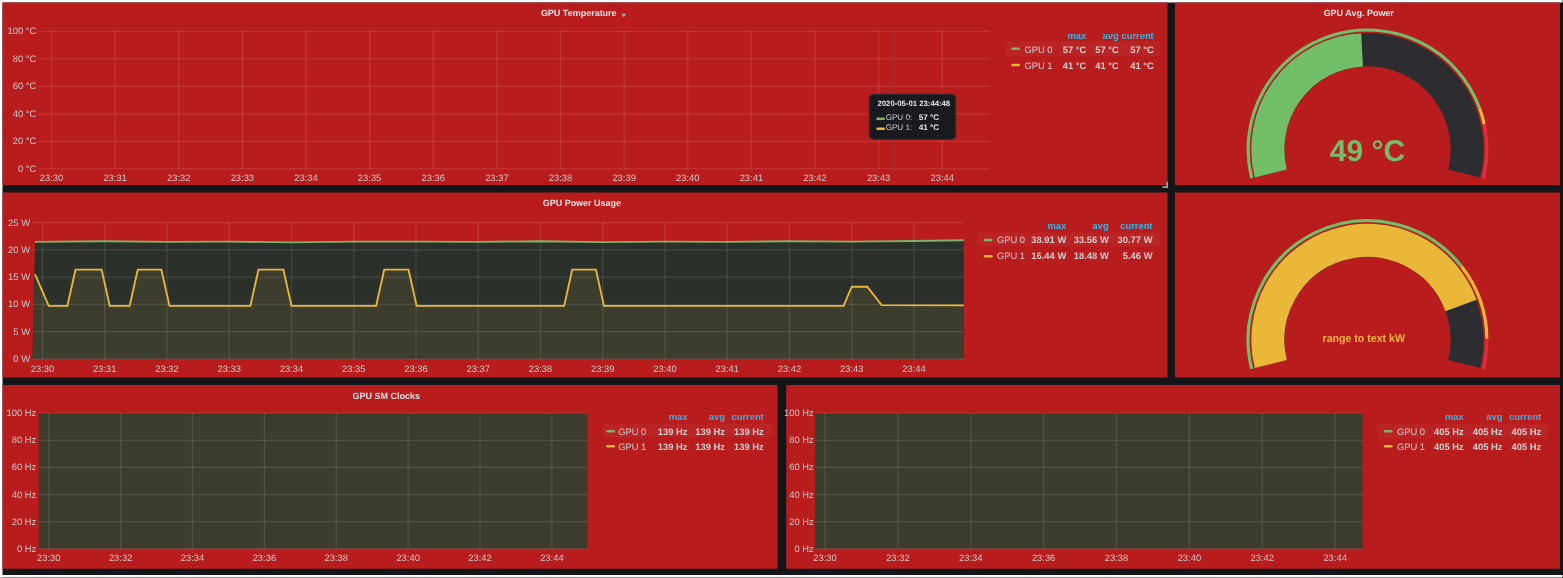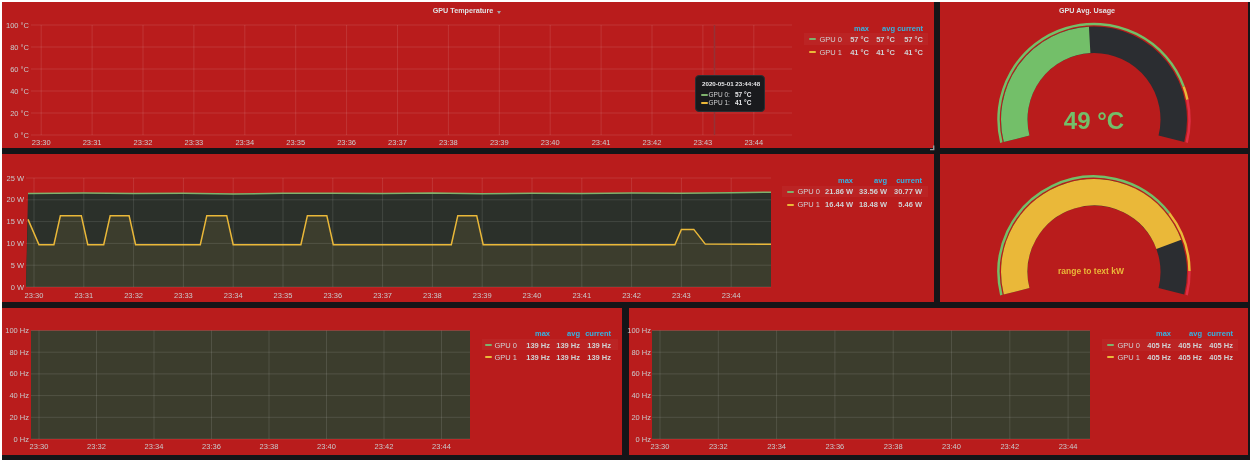--- a/index.html
+++ b/index.html
@@ -86,31 +86,32 @@
 <div class="leg" style="left:819.5px;top:33.5px">GPU 0</div>
 <div class="leg val" style="left:825px;top:33.5px;width:44px">57 °C</div>
 <div class="leg val" style="left:851px;top:33.5px;width:44px">57 °C</div>
 <div class="leg val" style="left:879px;top:33.5px;width:44px">57 °C</div>
 <div class="dash" style="left:809px;top:51.0px;background:#eab839"></div>
 <div class="leg" style="left:819.5px;top:46.5px">GPU 1</div>
 <div class="leg val" style="left:825px;top:46.5px;width:44px">41 °C</div>
 <div class="leg val" style="left:851px;top:46.5px;width:44px">41 °C</div>
 <div class="leg val" style="left:879px;top:46.5px;width:44px">41 °C</div>
 <div class="panel" style="left:940px;top:2px;width:308px;height:146px">
-<div class="ptitle" style="top:3.5px;margin-left:-7px">GPU Avg. Usage</div>
+<div class="ptitle" style="top:3.5px;margin-left:-7px">GPU Avg. Power</div>
 <svg width="308" height="146">
       <path d="M 76.62 136.79 A 79.75 79.75 0 1 1 231.38 136.79" stroke="#2b2d31" stroke-width="26.5" fill="none"></path>
       <path d="M 76.62 136.79 A 79.75 79.75 0 0 1 149.66 37.87" stroke="#73bf69" stroke-width="26.5" fill="none"></path>
       <path d="M 61.34 140.60 A 95.5 95.5 0 0 1 243.68 84.66" stroke="#73bf69" stroke-width="2.5" fill="none"></path>
       <path d="M 243.68 84.66 A 95.5 95.5 0 0 1 247.41 97.64" stroke="#eab839" stroke-width="2.5" fill="none"></path>
       <path d="M 247.41 97.64 A 95.5 95.5 0 0 1 246.66 140.60" stroke="#e02f44" stroke-width="2.5" fill="none"></path>
       <text x="154" y="126.5" text-anchor="middle" font-size="24" font-weight="bold" fill="#73bf69">49 °C</text>
     </svg>
 </div>
 <div class="panel" style="left:2px;top:154px;width:932px;height:148px">
+<div class="ptitle" style="top:3.5px;margin-left:-2.5px">GPU Power Usage</div>
 <svg width="932" height="148">
       <path d="M26.0 39.5 L81.8 39.0 L131.6 39.5 L181.4 39.3 L231.2 39.9 L281.0 39.3 L330.8 39.3 L380.6 39.5 L430.4 39.0 L480.2 39.7 L530.0 39.3 L579.8 39.5 L629.6 39.0 L679.4 39.3 L729.2 38.8 L769.0 38.2  L769 133 L24 133 Z" fill="#2b302a" stroke="none"></path>
       <path d="M26.0 65.4 L37.0 90.7 L51.9 90.7 L58.4 61.7 L79.3 61.7 L85.8 90.7 L101.7 90.7 L108.2 61.7 L127.1 61.7 L133.6 90.7 L198.3 90.7 L204.8 61.7 L224.7 61.7 L231.2 90.7 L298.9 90.7 L305.4 61.7 L324.8 61.7 L331.3 90.7 L449.3 90.7 L455.8 61.7 L474.7 61.7 L481.2 90.7 L672.9 90.7 L679.4 75.4 L691.8 75.4 L703.3 90.1 L769.0 90.3  L769 133 L24 133 Z" fill="#3c3d2d" stroke="none"></path>
       <g stroke="rgba(255,255,255,0.11)" stroke-width="1">
         <line x1="32.0" x2="32.0" y1="24" y2="133"></line>
         <line x1="81.8" x2="81.8" y1="24" y2="133"></line>
         <line x1="131.6" x2="131.6" y1="24" y2="133"></line>
         <line x1="181.4" x2="181.4" y1="24" y2="133"></line>
         <line x1="231.2" x2="231.2" y1="24" y2="133"></line>
         <line x1="281.0" x2="281.0" y1="24" y2="133"></line>
@@ -154,39 +155,40 @@
       <text class="axx" x="679.4" y="143.5" text-anchor="middle">23:43</text>
       <text class="axx" x="729.2" y="143.5" text-anchor="middle">23:44</text>
     </svg>
 </div>
 <div class="rowhl" style="left:782px;top:185.5px;width:146px;height:11.5px"></div>
 <div class="leg hdr" style="left:809px;top:174.5px;width:44px">max</div>
 <div class="leg hdr" style="left:843px;top:174.5px;width:44px">avg</div>
 <div class="leg hdr" style="left:878px;top:174.5px;width:44px">current</div>
 <div class="dash" style="left:787px;top:190.5px;background:#7eb26d"></div>
 <div class="leg" style="left:797.5px;top:186px">GPU 0</div>
-<div class="leg val" style="left:809px;top:186px;width:44px">21.86 W</div>
+<div class="leg val" style="left:809px;top:186px;width:44px">38.91 W</div>
 <div class="leg val" style="left:843px;top:186px;width:44px">33.56 W</div>
 <div class="leg val" style="left:878px;top:186px;width:44px">30.77 W</div>
 <div class="dash" style="left:787px;top:203.5px;background:#eab839"></div>
 <div class="leg" style="left:797.5px;top:199px">GPU 1</div>
 <div class="leg val" style="left:809px;top:199px;width:44px">16.44 W</div>
 <div class="leg val" style="left:843px;top:199px;width:44px">18.48 W</div>
 <div class="leg val" style="left:878px;top:199px;width:44px">5.46 W</div>
 <div class="panel" style="left:940px;top:154px;width:308px;height:148px">
 <svg width="308" height="148">
       <path d="M 76.62 137.29 A 79.75 79.75 0 1 1 231.38 137.29" stroke="#2b2d31" stroke-width="26.5" fill="none"></path>
       <path d="M 76.62 137.29 A 79.75 79.75 0 0 1 228.79 90.31" stroke="#eab839" stroke-width="26.5" fill="none"></path>
       <path d="M 61.34 141.10 A 95.5 95.5 0 0 1 229.26 59.20" stroke="#73bf69" stroke-width="2.5" fill="none"></path>
       <path d="M 229.26 59.20 A 95.5 95.5 0 0 1 249.50 117.07" stroke="#eab839" stroke-width="2.5" fill="none"></path>
       <path d="M 249.50 117.07 A 95.5 95.5 0 0 1 246.66 141.10" stroke="#e02f44" stroke-width="2.5" fill="none"></path>
       <text x="151" y="119.5" text-anchor="middle" font-size="9" font-weight="bold" fill="#eab839" textLength="66" lengthAdjust="spacingAndGlyphs">range to text kW</text>
     </svg>
 </div>
 <div class="panel" style="left:2px;top:308px;width:620px;height:147px">
+<div class="ptitle" style="top:3.5px;margin-left:-3px">GPU SM Clocks</div>
 <svg width="620" height="147">
       <rect x="29" y="22.5" width="439" height="108.5" fill="#3c3d2d"></rect>
       <g stroke="rgba(255,255,255,0.11)" stroke-width="1">
         <line x1="37.0" x2="37.0" y1="22.5" y2="131"></line>
         <line x1="94.5" x2="94.5" y1="22.5" y2="131"></line>
         <line x1="152.0" x2="152.0" y1="22.5" y2="131"></line>
         <line x1="209.5" x2="209.5" y1="22.5" y2="131"></line>
         <line x1="267.0" x2="267.0" y1="22.5" y2="131"></line>
         <line x1="324.5" x2="324.5" y1="22.5" y2="131"></line>
         <line x1="382.0" x2="382.0" y1="22.5" y2="131"></line>

